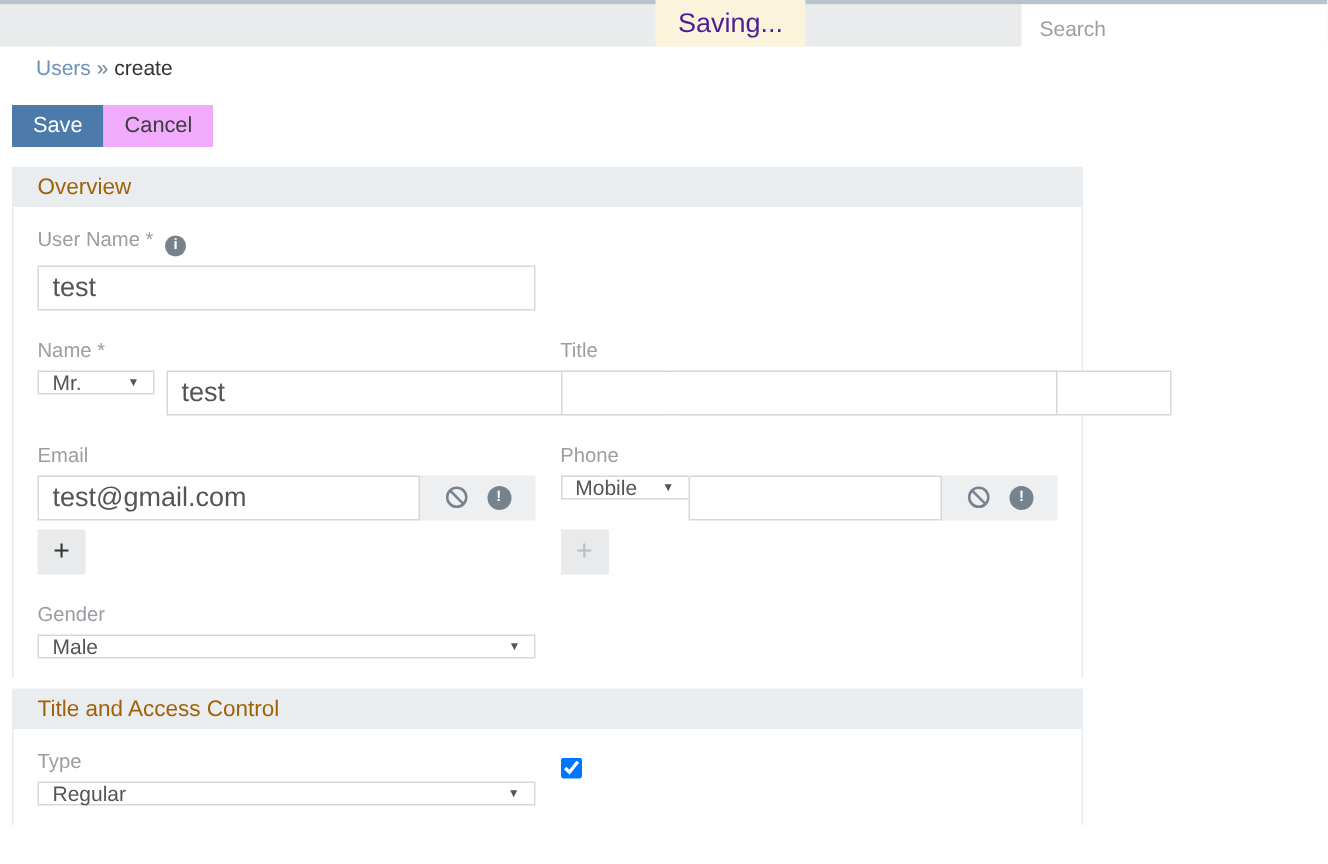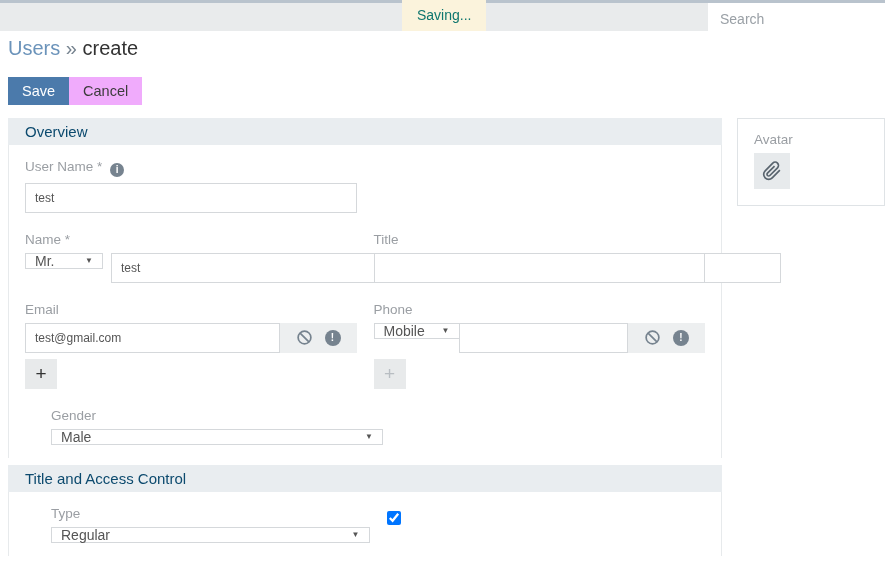--- a/index.html
+++ b/index.html
@@ -2,60 +2,60 @@
 <html><head>
 <meta charset="utf-8">
 <style>
   * { margin:0; padding:0; box-sizing:border-box; }
   html,body { width:885px; height:576px; overflow:hidden; background:#fff;
     font-family:"Liberation Sans","DejaVu Sans",sans-serif; font-size:14px; color:#555; }
 
   
   .top-strip { height:3px; background:#b9c3cd; }
   .topbar { position:relative; height:28px; background:#e9ebec; }
-  .saving-note { position:absolute; left:402px; top:-3px; height:31px; line-height:31px;
-    padding:0 15px; background:#fbf3dc; color:#0f766e; font-size:14px; }
-  .search-input { position:absolute; right:0; top:0; width:177px; height:27px;
+  .saving-note { position:absolute; left:437px; top:-3px; height:31px; line-height:31px;
+    padding:0 15px; background:#fbf3dc; color:#4c1d95; font-size:18px; }
+  .search-input { position:absolute; right:0; top:0; width:204px; height:27px;
     border:0; outline:none; padding:16px 12px; font-size:14px; color:#1d4ed8; background:#fff;
     font-family:inherit; }
   .search-input::placeholder { color:#9aa0a6; }
 
   
-  .page-header { padding:6px 8px 0 8px; font-size:20px; }
+  .page-header { padding:6px 8px 0 8px; font-size:14px;margin-left:16px; }
   .page-header a { color:#6b93ba; text-decoration:none; cursor:pointer; }
   .crumb-sep { color:#76838f; }
   .crumb-current { color:#333; }
 
   .btn-row { padding:17px 8px 0 8px; }
   .btn { display:inline-block; border:0; font-family:inherit; font-size:14.5px;
     padding:6px 14px; cursor:pointer; }
   .btn-primary { background:#4b7aab; color:#fff; }
   .btn-default { background:#f0abfc; color:#3c3c3c; }
 
   
   .content { display:flex; align-items:flex-start; padding:13px 0 0 8px; }
   .main-col { width:714px; }
   .side-col { width:160px; margin-left:15px; }
 
   
   .panel { margin-bottom:7px; }
-  .panel-heading { background:#e9edf0; padding:5px 17px; font-size:15px; color:#0c4a6e; }
+  .panel-heading { background:#e9edf0; padding:5px 17px; font-size:15px; color:#a16207; }
   .panel-body { border-left:1px solid #e7eaec; border-right:1px solid #e7eaec;
     padding:14px 16px 13px 16px; background:#fff; }
 
   .row { display:flex; margin-bottom:19px; }
-  .row:last-child { margin-bottom:0;margin-left:26px; }
+  .row:last-child { margin-bottom:0; }
   .cell { width:332px; margin-right:17px; }
   .cell:last-child { margin-right:0; }
 
   .field-label { font-size:13.5px; color:#9a9ea3; margin-bottom:6px; }
   .req { color:#9a9ea3; }
 
   input.text-input { width:100%; height:30px; border:1px solid #d5d8db; padding:5px 9px;
-    font-size:12px; color:#555; font-family:inherit; outline:none; background:#fff; }
+    font-size:18px; color:#555; font-family:inherit; outline:none; background:#fff; }
 
   
   .select { display:flex; align-items:center; justify-content:space-between;
     height:16px; border:1px solid #d5d8db; background:#fff; padding:5px 9px; cursor:pointer; }
   .select .caret { font-size:8px; color:#555; margin-left:6px; }
 
   
   .name-group { display:flex; }
   .name-group .select { width:78px; margin-right:8px; flex:none; }
   .name-first { width:105px; margin-right:7px; flex:none; }
@@ -227,25 +227,13 @@
             <div class="checkbox-wrap">
               <input type="checkbox" checked="true" style="">
             </div>
           </div>
         </div>
       </div>
     </div>
 
   </div>
 
-  <div class="side-col">
-    <div class="avatar-panel">
-      <div class="field-label">Avatar</div>
-      <button class="attach-btn">
-        <span style="display:flex;">
-          <svg width="20" height="20" viewBox="0 0 24 24" fill="none" stroke="#59646e" stroke-width="2">
-            <path d="M21.44 11.05l-9.19 9.19a6 6 0 0 1-8.49-8.49l9.19-9.19a4 4 0 0 1 5.66 5.66l-9.2 9.19a2 2 0 0 1-2.83-2.83l8.49-8.48"></path>
-          </svg>
-        </span>
-      </button>
-    </div>
-  </div>
 </div>
 
 </body></html>

